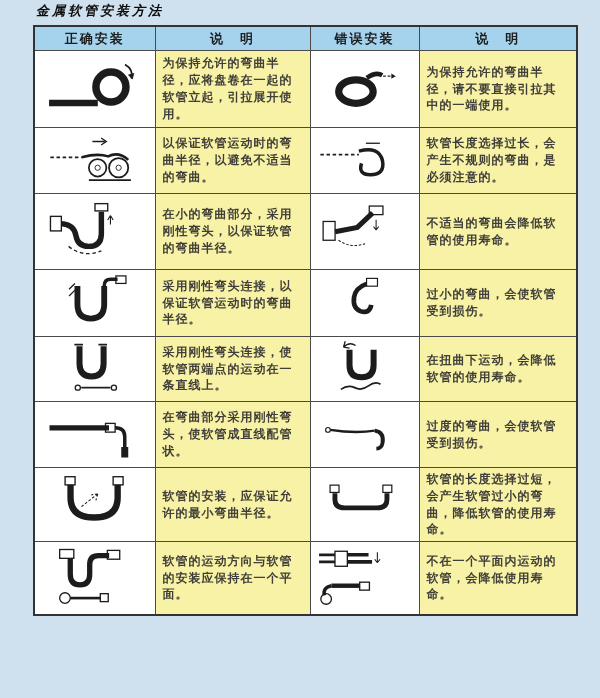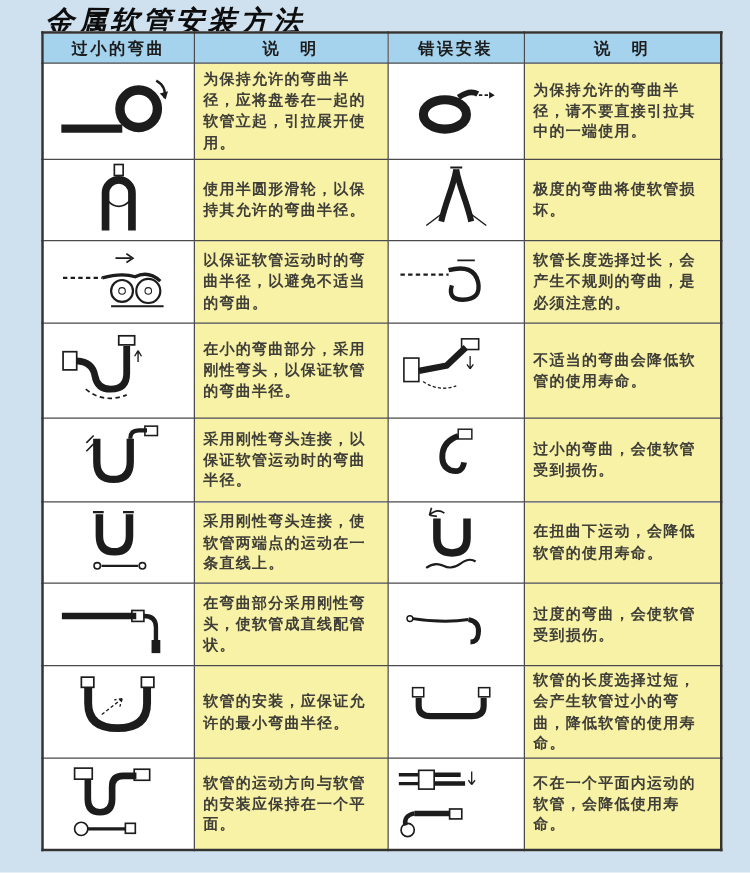--- a/index.html
+++ b/index.html
@@ -12,21 +12,21 @@
   }
   html,body{margin:0;padding:0;}
   body{
     width:600px;height:698px;position:relative;overflow:hidden;
     background:var(--page-bg);
     font-family:"DejaVu Sans", sans-serif;
   }
   .page-title{
     position:absolute;left:36px;top:2px;
     font-family:"DejaVu Serif", serif;
-    font-style:italic;font-weight:bold;font-size:23px;
+    font-style:italic;font-weight:bold;font-size:13px;
     letter-spacing:3px;color:#0d0d0d;
   }
   table.hose-table{
     position:absolute;left:33px;top:25px;width:545px;
     border-collapse:collapse;table-layout:fixed;
     border:2px solid #333;
     background:#fff;
   }
   th,td{border:1px solid var(--border);overflow:hidden;}
   th{
@@ -53,21 +53,21 @@
 
   <table class="hose-table">
     <colgroup>
       <col class="c-img1">
         <col class="c-txt1">
         <col class="c-img2">
         <col class="c-txt2">
     </colgroup>
     <thead>
       <tr>
-        <th>过小的弯曲</th>
+        <th>正确安装</th>
         <th>说　明</th>
         <th>错误安装</th>
         <th>说　明</th>
       </tr>
     </thead>
     <tbody>
         <tr style="height: 77px;">
           <td class="img-cell"><span class="fig"><svg viewBox="0 0 110 64" width="104" height="60">
                 <path d="M6 49 H58" fill="none" stroke="#1c1c1c" stroke-width="7"></path>
                 <circle cx="72" cy="32" r="16" fill="none" stroke="#1c1c1c" stroke-width="8"></circle>
@@ -76,35 +76,20 @@
               </svg></span></td>
           <td class="desc-cell">为保持允许的弯曲半径，应将盘卷在一起的软管立起，引拉展开使用。</td>
           <td class="img-cell"><span class="fig"><svg viewBox="0 0 100 64" width="92" height="58">
                 <ellipse cx="40" cy="37" rx="19" ry="13" fill="none" stroke="#1c1c1c" stroke-width="8"></ellipse>
                 <path d="M52 22 q10 -7 17 -3" fill="none" stroke="#1c1c1c" stroke-width="5"></path>
                 <path d="M70 20 h12" fill="none" stroke="#1c1c1c" stroke-width="1.5" stroke-dasharray="3 2"></path>
                 <path d="M84 20 l-5 -3 v6 z" fill="#1c1c1c"></path>
               </svg></span></td>
           <td class="desc-cell">为保持允许的弯曲半径，请不要直接引拉其中的一端使用。</td>
         </tr>
-        <tr style="height: 64px;">
-          <td class="img-cell"><span class="fig"><svg viewBox="0 0 100 64" width="88" height="58">
-                <rect x="46" y="2" width="8" height="10" fill="none" stroke="#1c1c1c" stroke-width="1.5"></rect>
-                <circle cx="50" cy="28" r="12" fill="none" stroke="#1c1c1c" stroke-width="1.5"></circle>
-                <path d="M38 62 V28 a12 12 0 0 1 24 0 V62" fill="none" stroke="#1c1c1c" stroke-width="7"></path>
-              </svg></span></td>
-          <td class="desc-cell">使用半圆形滑轮，以保持其允许的弯曲半径。</td>
-          <td class="img-cell"><span class="fig"><svg viewBox="0 0 100 64" width="80" height="58">
-                <path d="M50 4 C47 22 40 34 35 56" fill="none" stroke="#1c1c1c" stroke-width="6"></path>
-                <path d="M50 4 C53 22 60 34 65 56" fill="none" stroke="#1c1c1c" stroke-width="6"></path>
-                <path d="M36 48 L20 60 M64 48 L80 60" fill="none" stroke="#1c1c1c" stroke-width="1.5"></path>
-                <path d="M44 2 h12" fill="none" stroke="#1c1c1c" stroke-width="2"></path>
-              </svg></span></td>
-          <td class="desc-cell">极度的弯曲将使软管损坏。</td>
-        </tr>
         <tr style="height: 66px;">
           <td class="img-cell"><span class="fig"><svg viewBox="0 0 110 64" width="102" height="56">
                 <path d="M4 30 H40" fill="none" stroke="#1c1c1c" stroke-width="2" stroke-dasharray="4 3"></path>
                 <path d="M40 30 Q58 25 70 29 Q82 23 93 33" fill="none" stroke="#1c1c1c" stroke-width="3"></path>
                 <circle cx="58" cy="42" r="10" fill="none" stroke="#1c1c1c" stroke-width="2"></circle>
                 <circle cx="82" cy="42" r="11" fill="none" stroke="#1c1c1c" stroke-width="2"></circle>
                 <circle cx="58" cy="42" r="3" fill="none" stroke="#1c1c1c" stroke-width="1"></circle>
                 <circle cx="82" cy="42" r="3" fill="none" stroke="#1c1c1c" stroke-width="1"></circle>
                 <path d="M48 56 H96" fill="none" stroke="#1c1c1c" stroke-width="2"></path>
                 <path d="M52 12 h14 m-4 -4 l6 4 -6 4" fill="none" stroke="#1c1c1c" stroke-width="1.5"></path>

